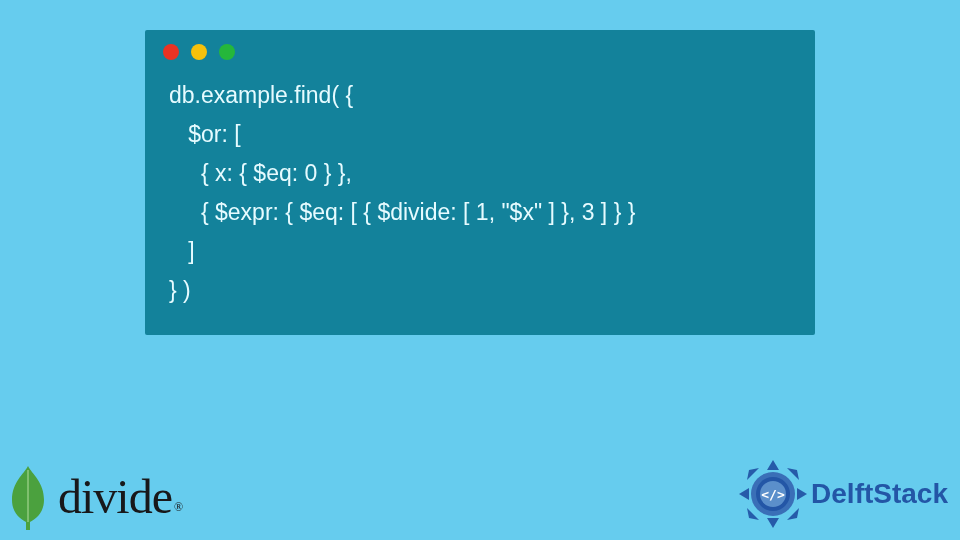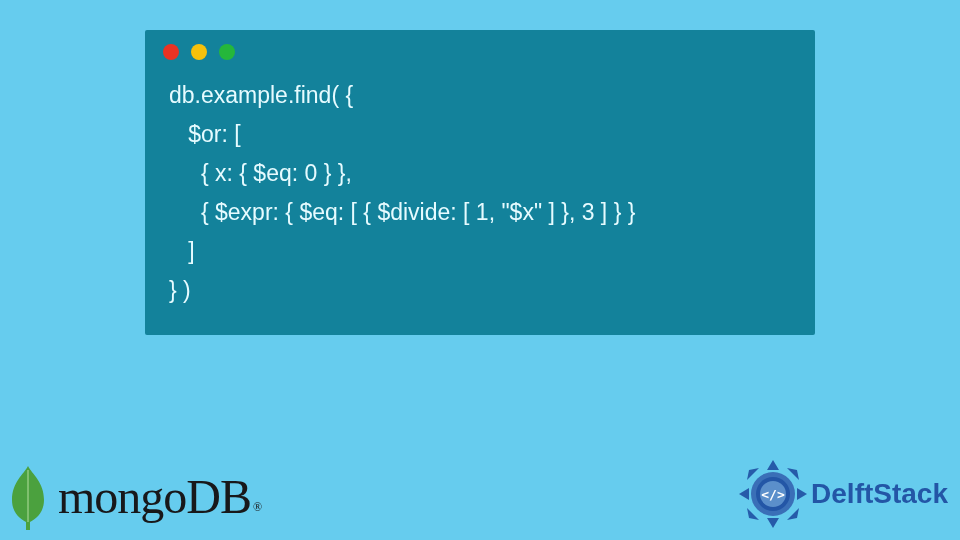--- a/index.html
+++ b/index.html
@@ -97,21 +97,21 @@
 <span>     { $expr: { $eq: [ { $divide: [ 1, "$x" ] }, 3 ] } }</span>
 <span>   ]</span>
 <span>} )</span></div>
 </div>
 
 <div class="bottom-left">
   <svg class="mongo-leaf" width="40" height="68" viewBox="0 0 40 68">
     <path d="M20 2 C 24 10, 36 18, 36 36 C 36 50, 26 56, 22 58 L 22 66 L 18 66 L 18 58 C 14 56, 4 50, 4 36 C 4 18, 16 10, 20 2 Z" fill="#4BA13E"></path>
     <path d="M20 6 L 20 58" stroke="#7FC06E" stroke-width="2"></path>
   </svg>
-  <span class="mongodb-text"><span>mongoDB</span><span class="mongodb-reg">®</span></span>
+  <span class="mongodb-text"><span>divide</span><span class="mongodb-reg">®</span></span>
 </div>
 
 <div class="bottom-right">
   <svg width="72" height="72" viewBox="0 0 72 72">
     <g transform="translate(36,36)">
       <g fill="#2356A6" opacity="0.95">
         <path d="M0,-34 L6,-24 L-6,-24 Z"></path>
         <path d="M0,34 L6,24 L-6,24 Z"></path>
         <path d="M-34,0 L-24,6 L-24,-6 Z"></path>
         <path d="M34,0 L24,6 L24,-6 Z"></path>

